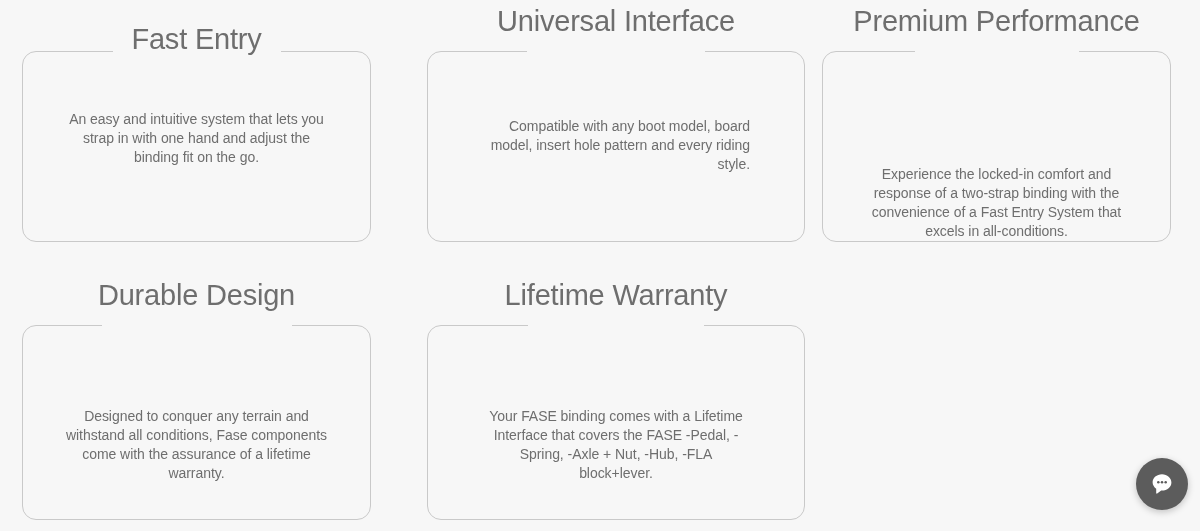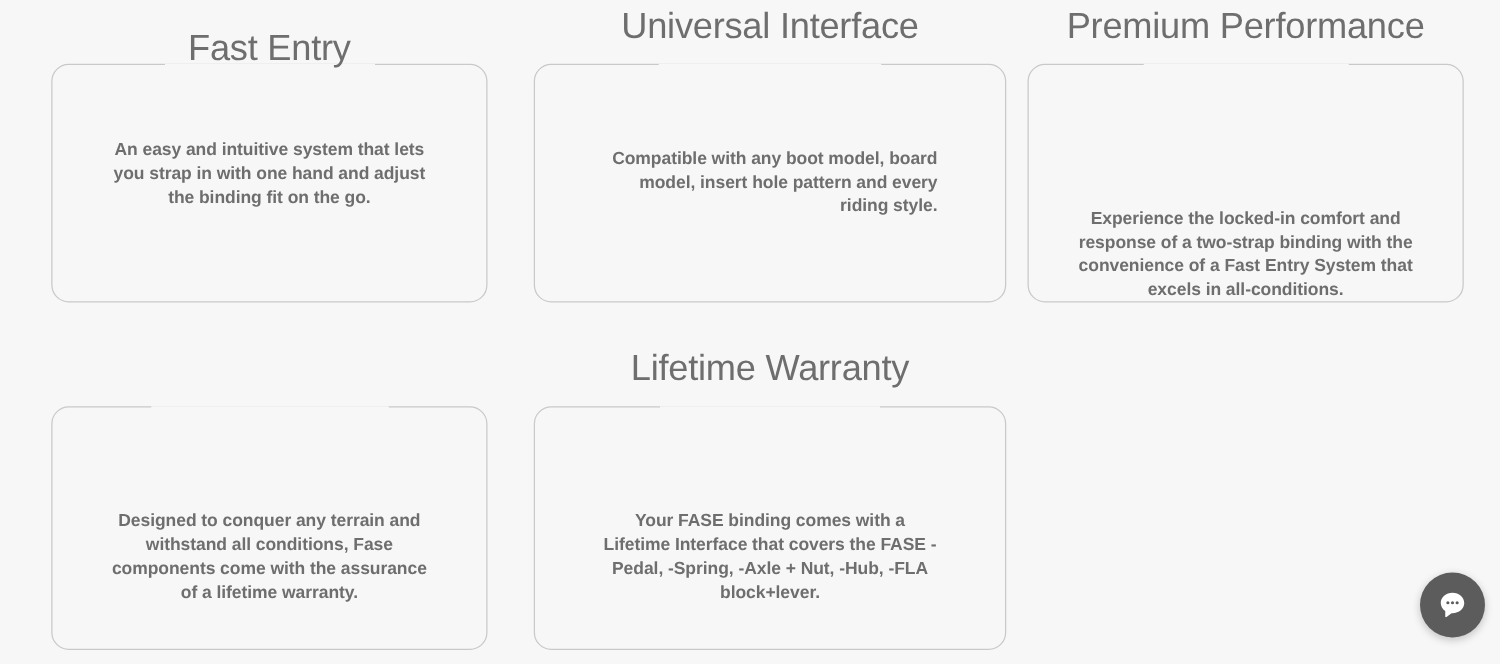--- a/index.html
+++ b/index.html
@@ -59,28 +59,28 @@
     white-space: pre-line;
   }
 
   .card-title.one-line { top: -32px; }
   .card-title.two-line { top: -50px; }
 
   .card-body {
     width: 268px;
     text-align: center;
     font-size: 14px;
-    font-weight: 700;
+    font-weight: 400;
     line-height: 19px;
     color: #6e6e6e;
     letter-spacing: -0.05px;
   }
 
   
-  .col-1 { left: 41px;  width: 349px; }
+  .col-1 { left: 22px;  width: 349px; }
   .col-2 { left: 427px; width: 378px; }
   .col-3 { left: 822px; width: 349px; align-items: flex-end; }
 
   .row-1 { top: 51px;  height: 191px; }
   .row-2 { top: 325px; height: 195px; }
 
   
   .notch-fast        { width: 168px; }
   .notch-universal   { width: 178px; }
   .notch-premium     { width: 164px; }
@@ -130,20 +130,21 @@
   </section>
 
   <section class="feature-card col-3 row-1">
     <span class="title-notch notch-premium"></span>
     <h2 class="card-title two-line">Premium Performance</h2>
     <p class="card-body">Experience the locked-in comfort and response of a two-strap binding with the convenience of a Fast Entry System that excels in all-conditions.</p>
   </section>
 
   <section class="feature-card col-1 row-2">
     <span class="title-notch notch-durable"></span>
+    <h2 class="card-title two-line">Durable Design</h2>
     <p class="card-body">Designed to conquer any terrain and withstand all conditions, Fase components come with the assurance of a lifetime warranty.</p>
   </section>
 
   <section class="feature-card col-2 row-2">
     <span class="title-notch notch-lifetime"></span>
     <h2 class="card-title two-line">Lifetime Warranty</h2>
     <p class="card-body">Your FASE binding comes with a Lifetime Interface that covers the FASE -Pedal, -Spring, -Axle + Nut, -Hub, -FLA block+lever.</p>
   </section>
 
   <button id="chat-launcher" aria-label="Open chat">

